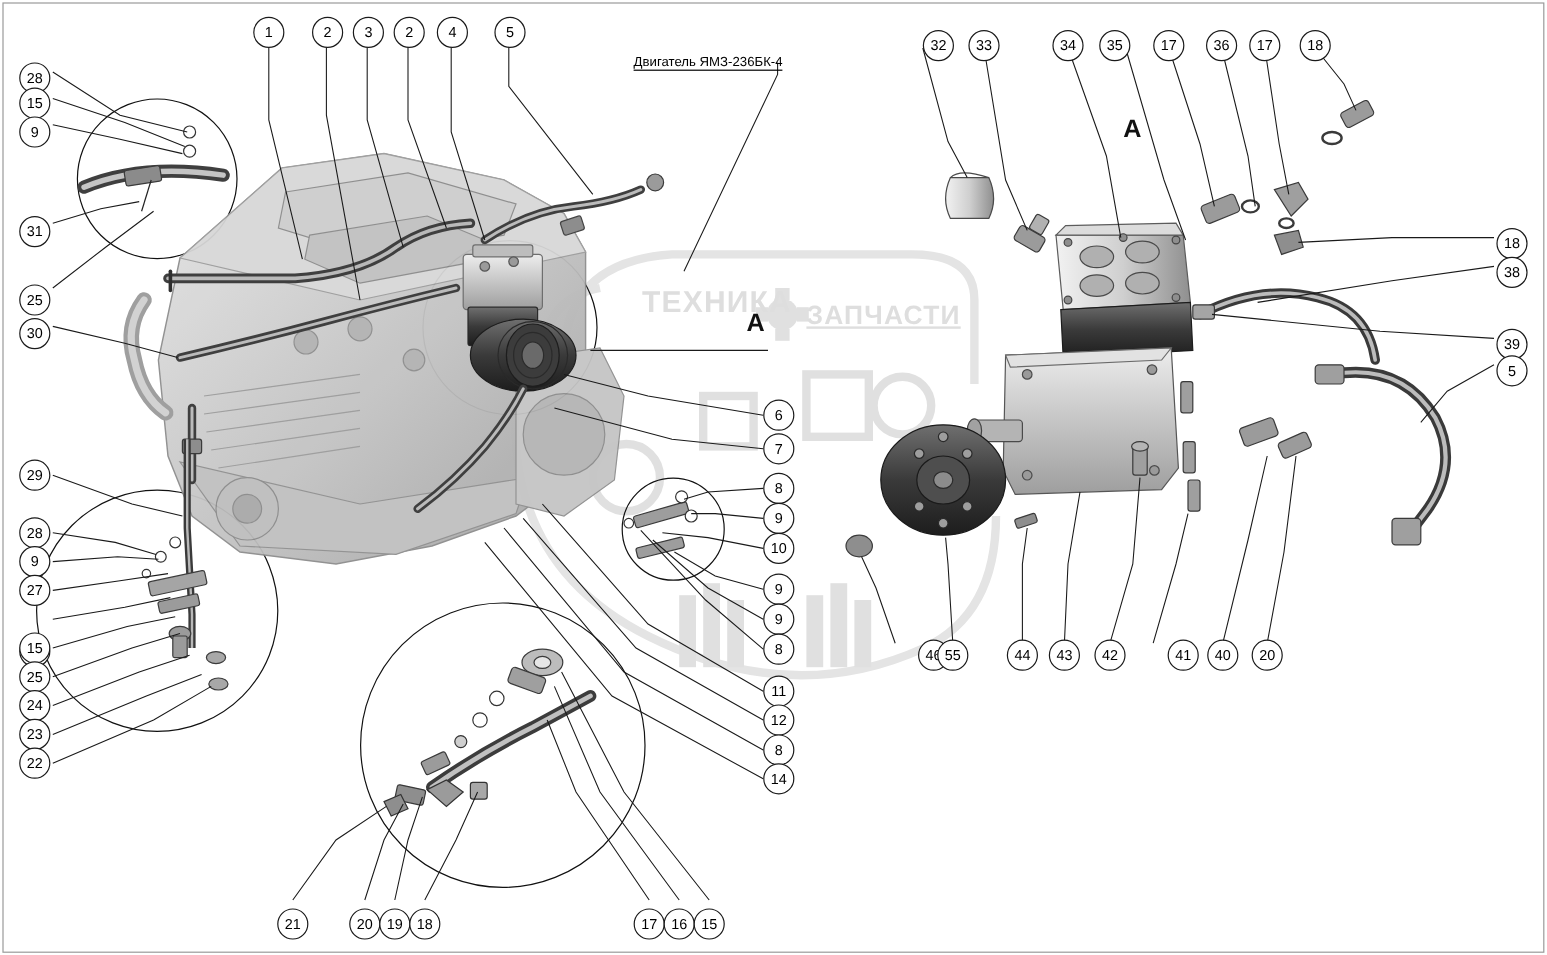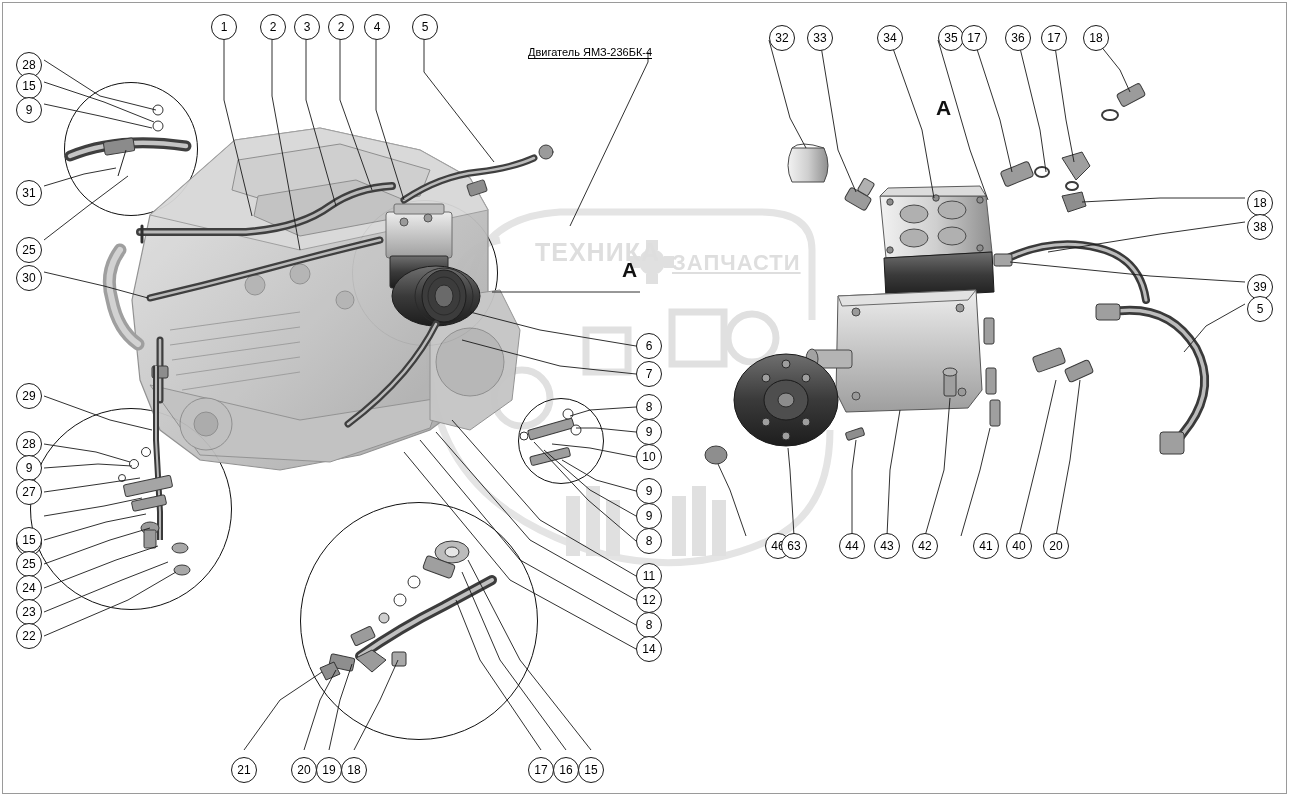--- a/index.html
+++ b/index.html
@@ -444,21 +444,21 @@
 
   <div class="callout" style="left:211px; top:14px;">1</div>
   <div class="callout" style="left:260px; top:14px;">2</div>
   <div class="callout" style="left:294px; top:14px;">3</div>
   <div class="callout" style="left:328px; top:14px;">2</div>
   <div class="callout" style="left:364px; top:14px;">4</div>
   <div class="callout" style="left:412px; top:14px;">5</div>
   <div class="callout" style="left:769px; top:25px;">32</div>
   <div class="callout" style="left:807px; top:25px;">33</div>
   <div class="callout" style="left:877px; top:25px;">34</div>
-  <div class="callout" style="left:938px; top:25px;">35</div>
+  <div class="callout" style="left:916px; top:25px;">35</div>
   <div class="callout" style="left:961px; top:25px;">17</div>
   <div class="callout" style="left:1005px; top:25px;">36</div>
   <div class="callout" style="left:1041px; top:25px;">17</div>
   <div class="callout" style="left:1083px; top:25px;">18</div>
 
   <div class="callout" style="left:16px; top:52px;">28</div>
   <div class="callout" style="left:16px; top:73px;">15</div>
   <div class="callout" style="left:16px; top:97px;">9</div>
   <div class="callout" style="left:16px; top:180px;">31</div>
   <div class="callout" style="left:16px; top:237px;">25</div>
@@ -487,21 +487,21 @@
   <div class="callout" style="left:16px; top:455px;">9</div>
   <div class="callout" style="left:16px; top:479px;">27</div>
   <div class="callout" style="left:16px; top:510px;margin-top:20px;">26</div>
   <div class="callout" style="left:16px; top:527px;">15</div>
   <div class="callout" style="left:16px; top:551px;">25</div>
   <div class="callout" style="left:16px; top:575px;">24</div>
   <div class="callout" style="left:16px; top:599px;">23</div>
   <div class="callout" style="left:16px; top:623px;">22</div>
 
   <div class="callout" style="left:733px; top:533px;margin-left:32px;">46</div>
-  <div class="callout" style="left:781px; top:533px;">63</div>
+  <div class="callout" style="left:781px; top:533px;">55</div>
   <div class="callout" style="left:839px; top:533px;">44</div>
   <div class="callout" style="left:874px; top:533px;">43</div>
   <div class="callout" style="left:912px; top:533px;">42</div>
   <div class="callout" style="left:948px; top:533px;margin-left:25px;">41</div>
   <div class="callout" style="left:1006px; top:533px;">40</div>
   <div class="callout" style="left:1043px; top:533px;">20</div>
 
   <div class="callout" style="left:231px; top:757px;">21</div>
   <div class="callout" style="left:291px; top:757px;">20</div>
   <div class="callout" style="left:316px; top:757px;">19</div>

